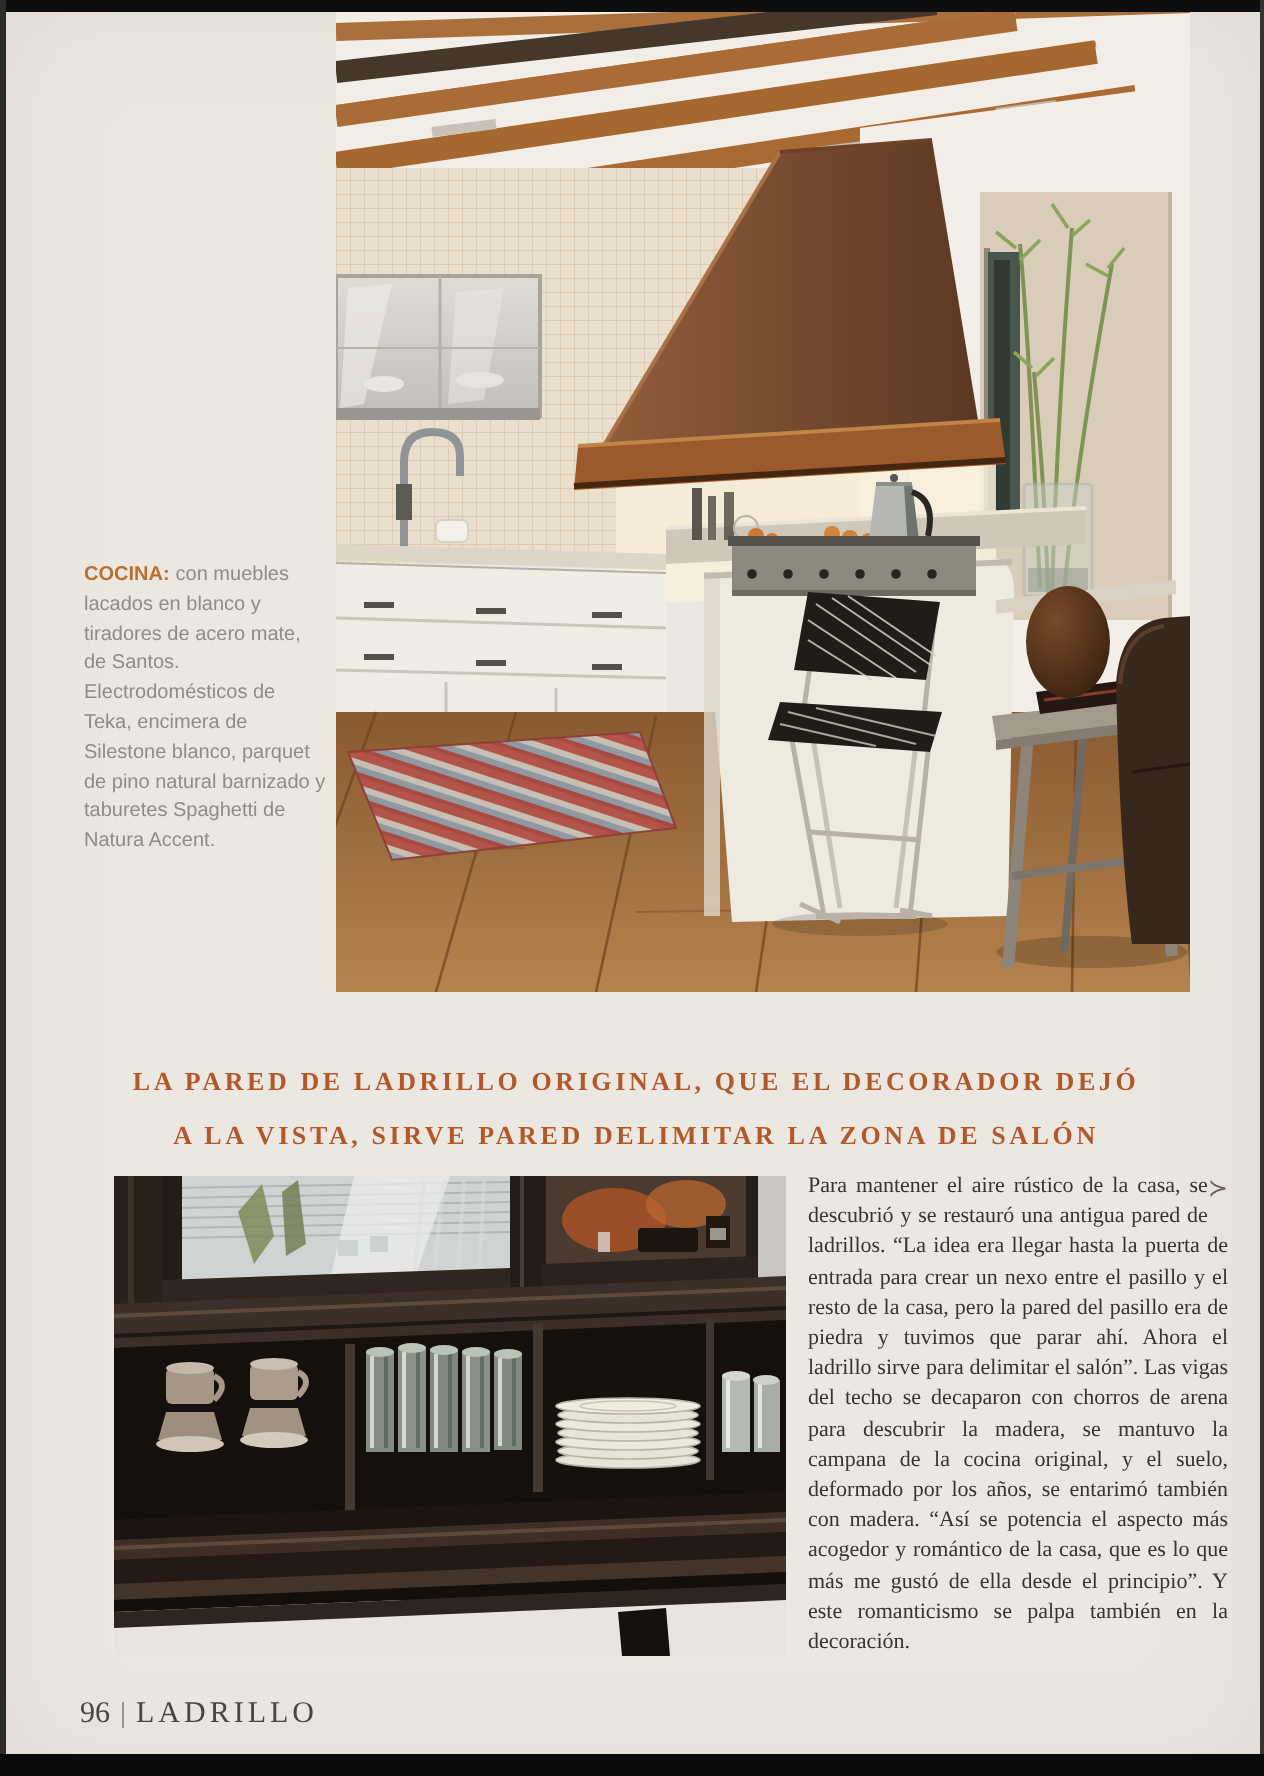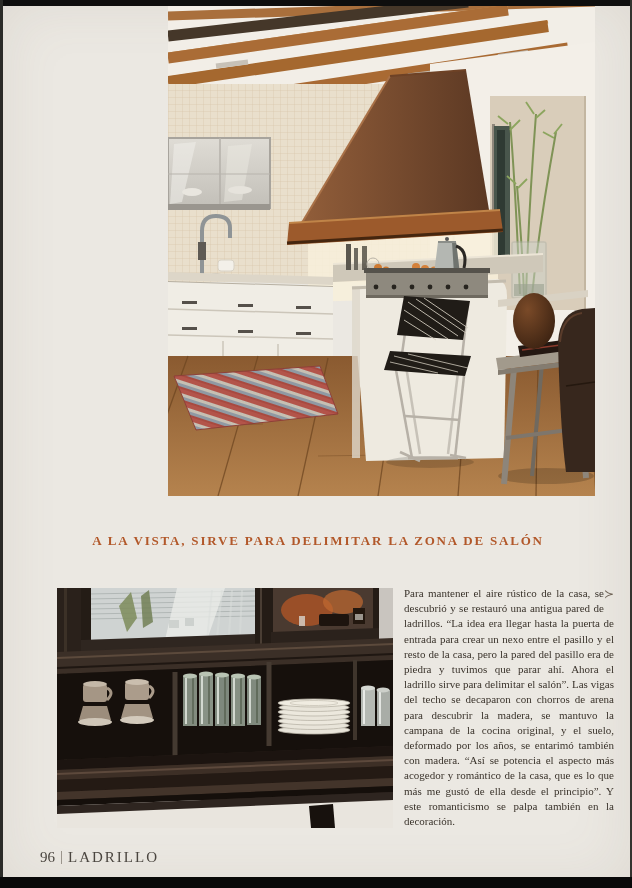--- a/index.html
+++ b/index.html
@@ -294,24 +294,26 @@
         <ellipse cx="366" cy="315" rx="21" ry="28" fill="url(#gourdGrad)"></ellipse>
       </g>
 
       <path d="M390,336 Q392,306 414,303 L427,302 L427,466 L398,466 Q392,420 390,336 Z" fill="#37271d"></path>
       <path d="M392,336 Q394,310 414,307" stroke="#5a3c2b" stroke-width="2" fill="none"></path>
       <line x1="398" y1="380" x2="427" y2="376" stroke="#24180f" stroke-width="1.5"></line>
     </svg>
   </div>
 
   <div class="photo-caption">
+    <p><span class="cap-label">COCINA:</span><span>con muebles lacados en blanco y tiradores de acero mate, de Santos. Electrodomésticos de Teka, encimera de Silestone blanco, parquet de pino natural barnizado y taburetes Spaghetti de Natura Accent.</span></p>
   </div>
 
   <div class="headline">
-    <div>A LA VISTA, SIRVE PARA DELIMITAR LA ZONA DE SALÓN</div>
+    <div>LA PARED DE LADRILLO ORIGINAL, QUE EL DECORADOR DEJÓ</div>
+    <div>A LA VISTA, SIRVE PARED DELIMITAR LA ZONA DE SALÓN</div>
   </div>
 
   <div class="vitrina-photo">
     <svg viewBox="0 0 336 240">
       <rect x="0" y="0" width="336" height="240" fill="#e9e5de"></rect>
       <rect x="0" y="0" width="336" height="212" fill="#2c231d"></rect>
       <rect x="0" y="0" width="26" height="212" fill="#2a211b"></rect>
       <rect x="7" y="0" width="3" height="180" fill="#4a3c31" opacity="0.6"></rect>
 
       <g>

